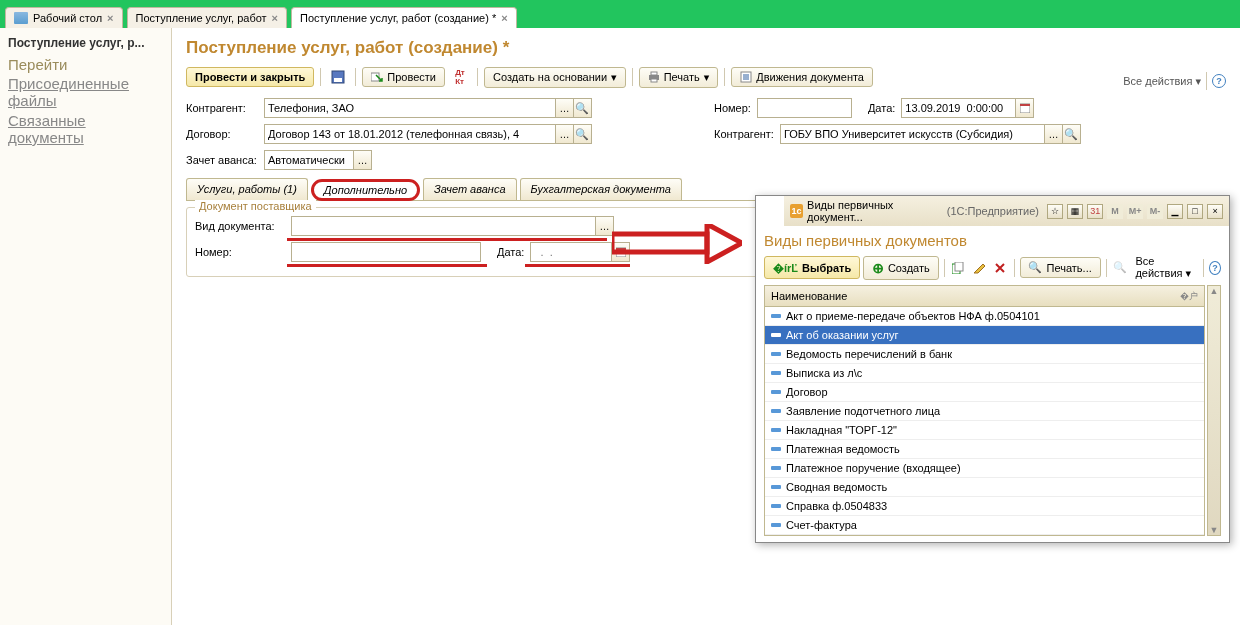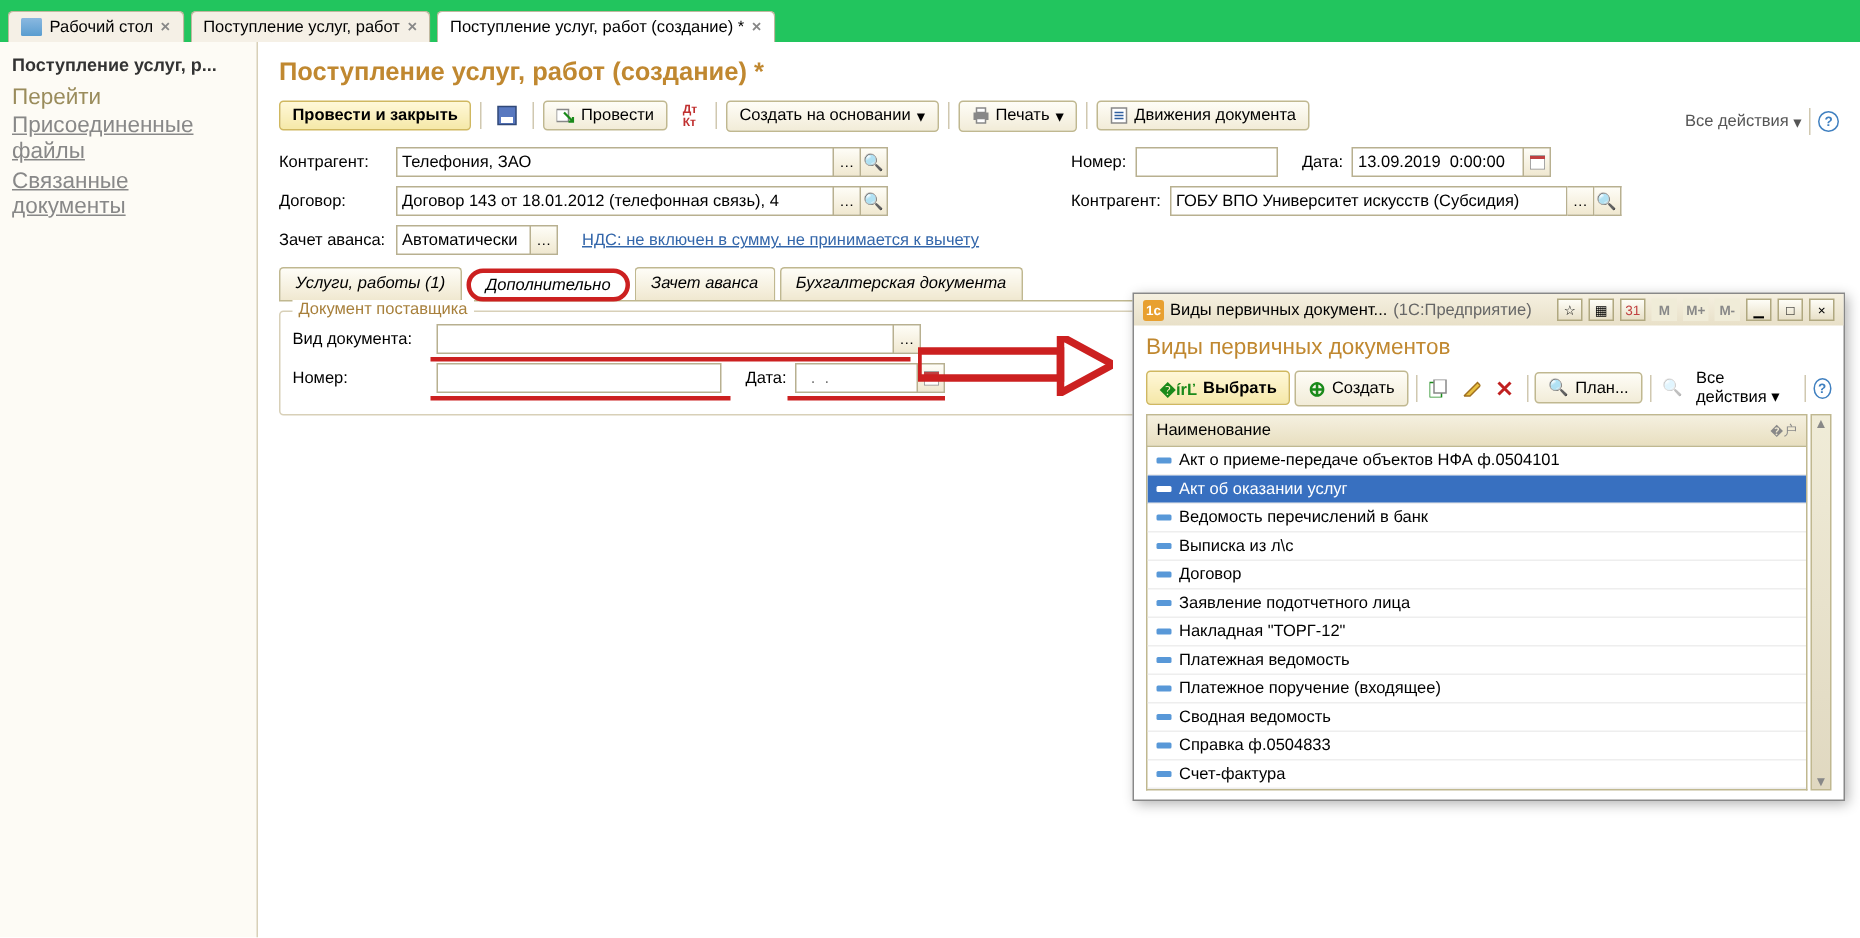--- a/index.html
+++ b/index.html
@@ -49,21 +49,21 @@
 
 .fieldset { border: 1px solid #d8d0b8; border-radius: 3px; margin-top: 6px; padding: 8px; position: relative; }
 .fieldset-legend { color: #a8803c; font-size: 11px; position: absolute; top: -8px; left: 8px; background: #fff; padding: 0 4px; }
 
 
 .red-underline { position: absolute; height: 3px; background: #cc2020; }
 .red-arrow { position: absolute; }
 
 
 .dialog { position: absolute; top: 195px; left: 755px; width: 475px; border: 1px solid #888; background: #fff; box-shadow: 2px 2px 8px rgba(0,0,0,0.3); }
-.dialog-titlebar { background: linear-gradient(#f5f0e0,#e8e0c8); padding: 3px 6px; display: flex; align-items: center; gap: 4px; font-size: 11px; }
+.dialog-titlebar { background: linear-gradient(#f5f0e0,#e8e0c8); padding: 3px 6px; display: flex; align-items: center; gap: 4px; font-size: 11px; margin-left: 28px; }
 .dialog-titlebar .icon-1c { width: 14px; height: 14px; background: #e8a030; border-radius: 2px; font-size: 9px; color: #fff; display: flex; align-items: center; justify-content: center; font-weight: bold; }
 .dialog-titlebar .spacer { flex: 1; }
 .title-btn { width: 17px; height: 15px; background: linear-gradient(#fefdf7,#e8e0c8); border: 1px solid #b0a880; font-size: 9px; display: flex; align-items: center; justify-content: center; cursor: pointer; }
 .title-btn.m { font-weight: bold; color: #888; background: #f0ecd8; border: none; }
 .dialog-body { padding: 6px 8px; }
 .dialog-heading { color: #c08830; font-size: 15px; margin-bottom: 6px; }
 .dialog-toolbar { display: flex; align-items: center; gap: 3px; margin-bottom: 5px; }
 .list-header { background: linear-gradient(#f5f0e0,#e8dfc0); border: 1px solid #c0b890; padding: 3px 6px; font-size: 11px; display: flex; align-items: center; justify-content: space-between; }
 .list-body { border: 1px solid #c0b890; border-top: none; max-height: 280px; overflow-y: auto; }
 .list-row { padding: 3px 6px; font-size: 11px; display: flex; align-items: center; gap: 5px; border-bottom: 1px solid #eee; cursor: pointer; }
@@ -199,21 +199,20 @@
         <span class="input-btn mag">🔍</span>
       </div>
     </div>
 
     <div class="form-row">
       <label class="form-label">Зачет аванса:</label>
       <div class="input-group">
         <input class="text-input" style="width: 90px;" value="Автоматически">
         <span class="input-btn">…</span>
       </div>
-      <span class="link-blue" style="margin-left:10px">НДС: не включен в сумму, не принимается к вычету</span>
     </div>
 
     <div class="doc-tabs">
       <div class="doc-tab">Услуги, работы (1)</div>
       <div class="doc-tab circled active">Дополнительно</div>
       <div class="doc-tab">Зачет аванса</div>
       <div class="doc-tab">Бухгалтерская документа</div>
     </div>
 
     <div class="fieldset">
@@ -293,21 +292,21 @@
           </svg>
       </span>
       <span class="tb-icon-btn">
         <svg width="12" height="12">
             <path d="M2 2 L10 10 M10 2 L2 10" stroke="#c02020" stroke-width="2"></path>
           </svg>
       </span>
       <span class="tb-sep"></span>
       <button class="btn">
         <span>🔍</span>
-        <span>План...</span>
+        <span>Печать...</span>
       </button>
       <span class="tb-sep"></span>
       <span class="tb-icon-btn" style="opacity:0.4">🔍</span>
       <span style="flex:1"></span>
       <span style="font-size:11px;cursor:pointer">
         <span>Все действия</span> ▾
       </span>
       <span class="tb-sep"></span>
       <span style="color:#4080c0;font-weight:bold;border:1px solid #4080c0;border-radius:50%;width:14px;height:14px;display:inline-flex;align-items:center;justify-content:center;font-size:9px;">?</span>
     </div>

